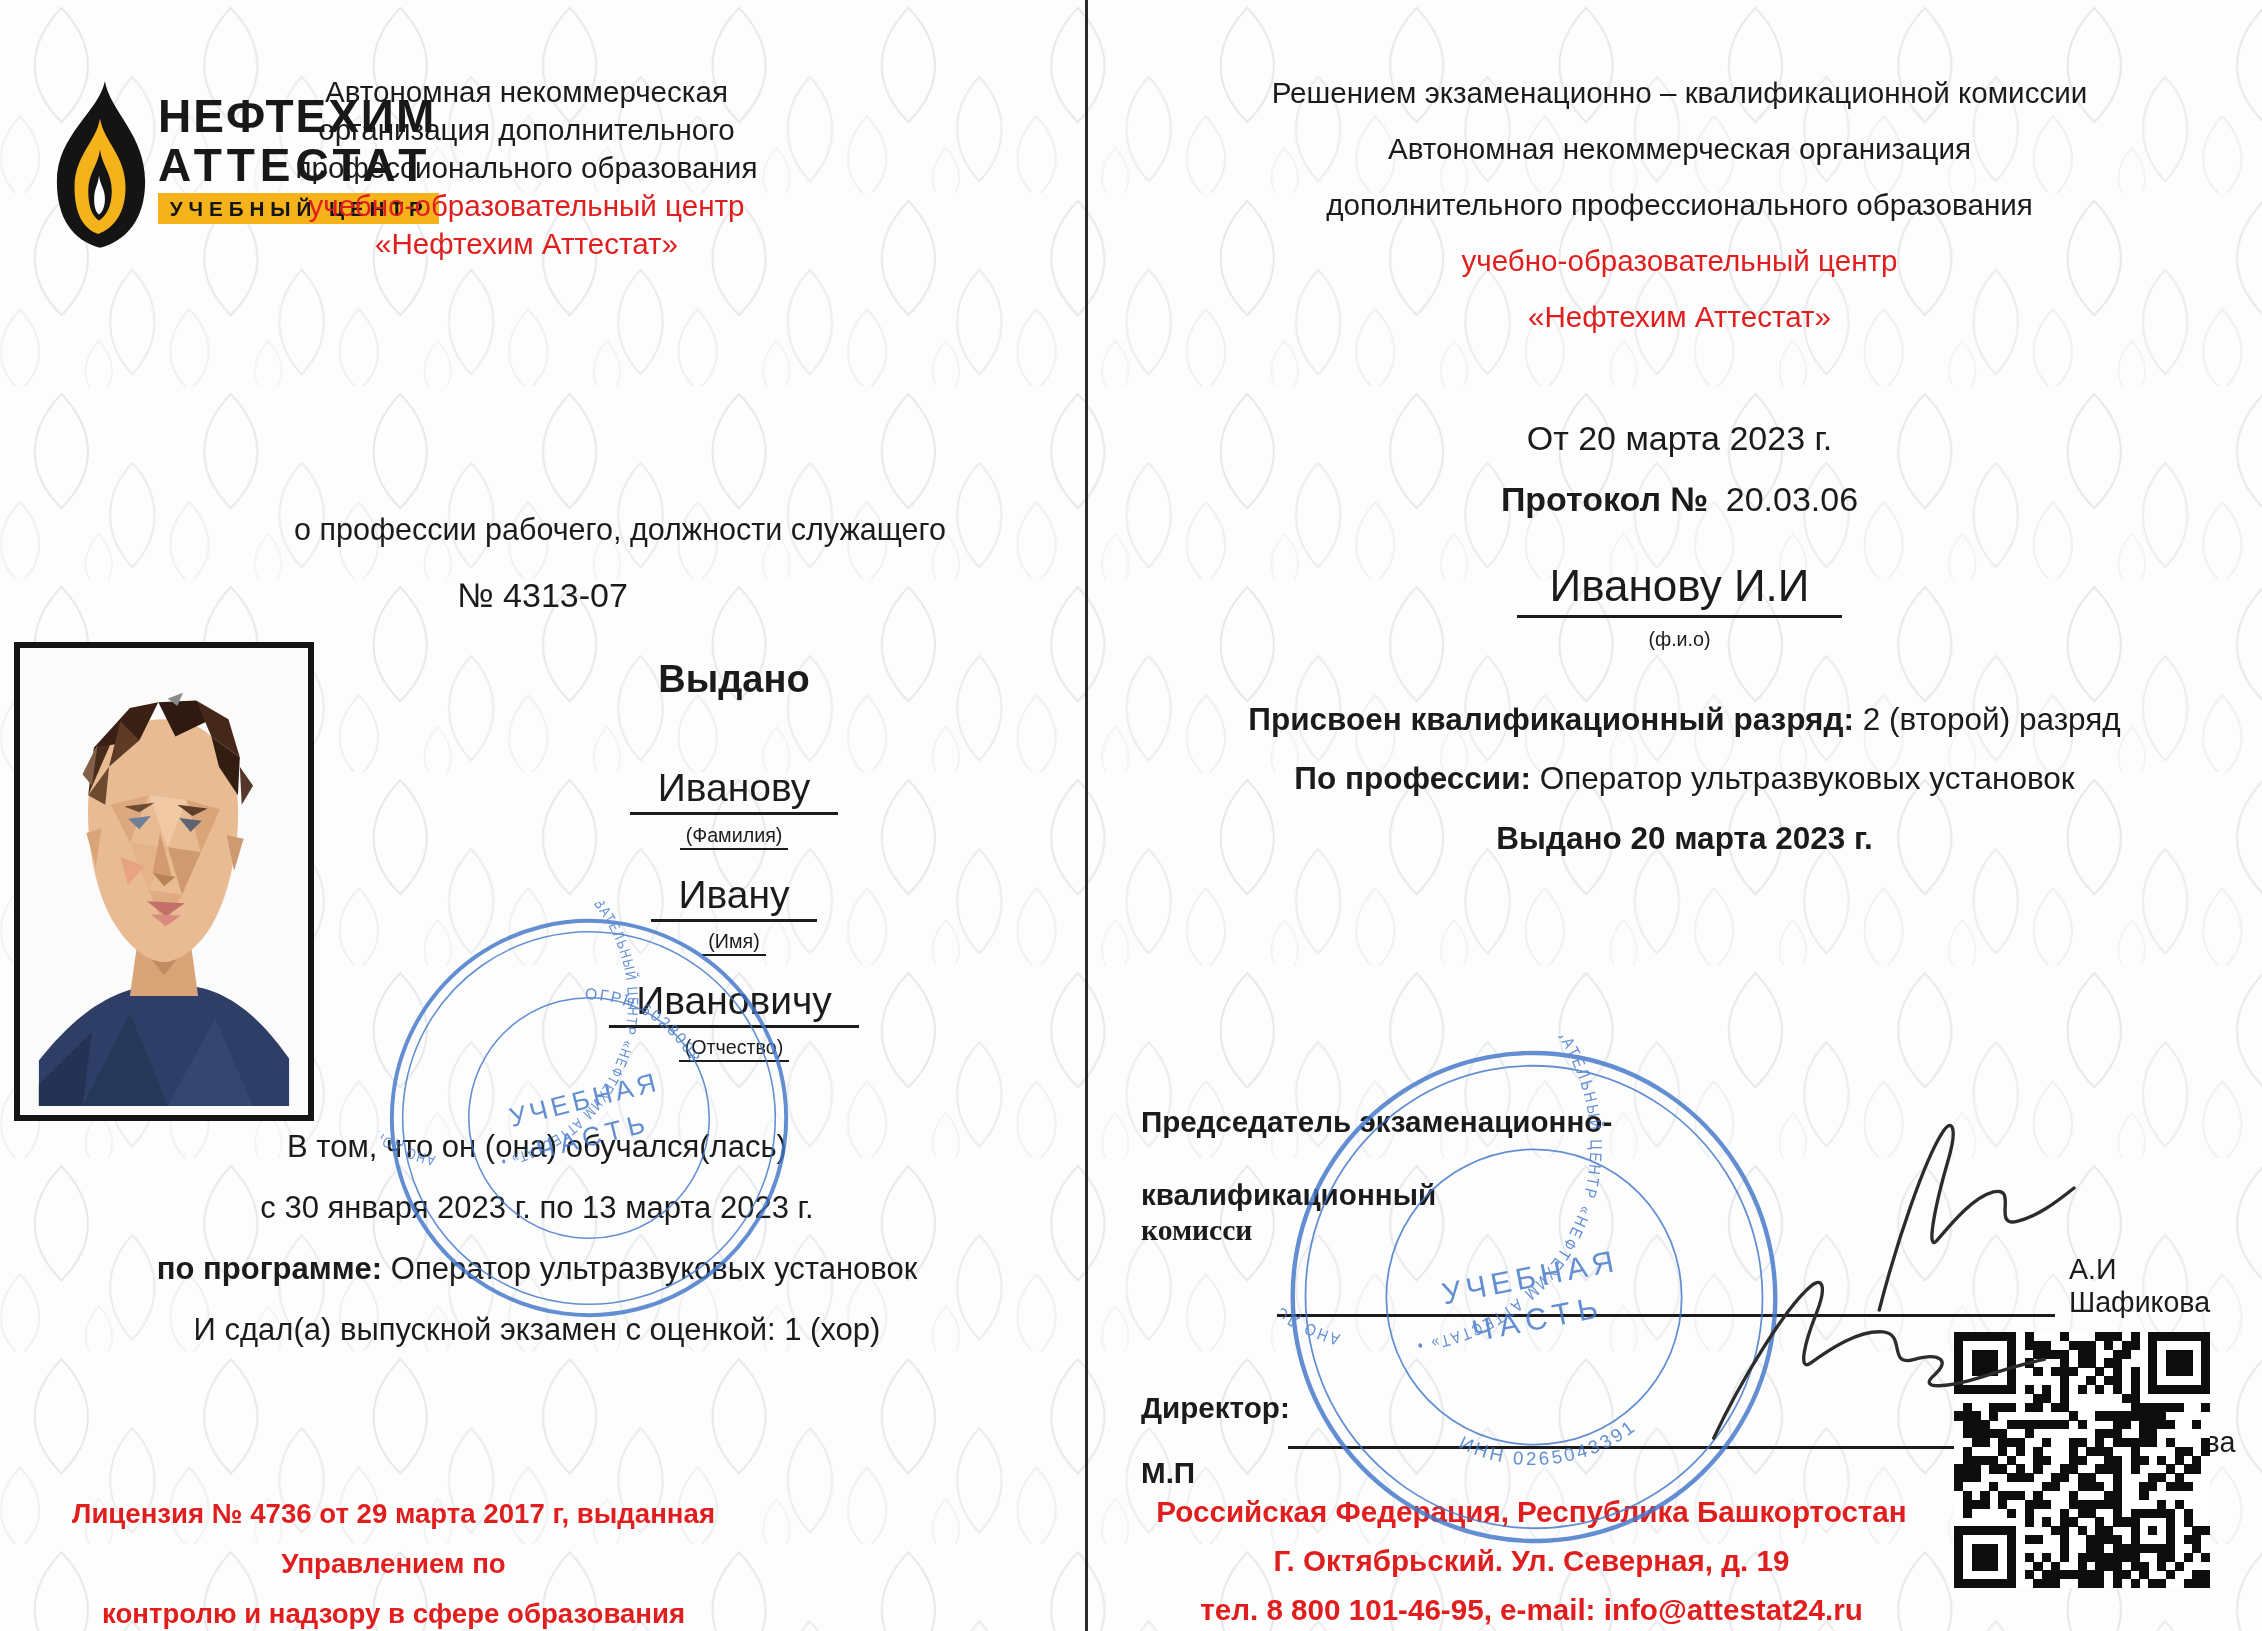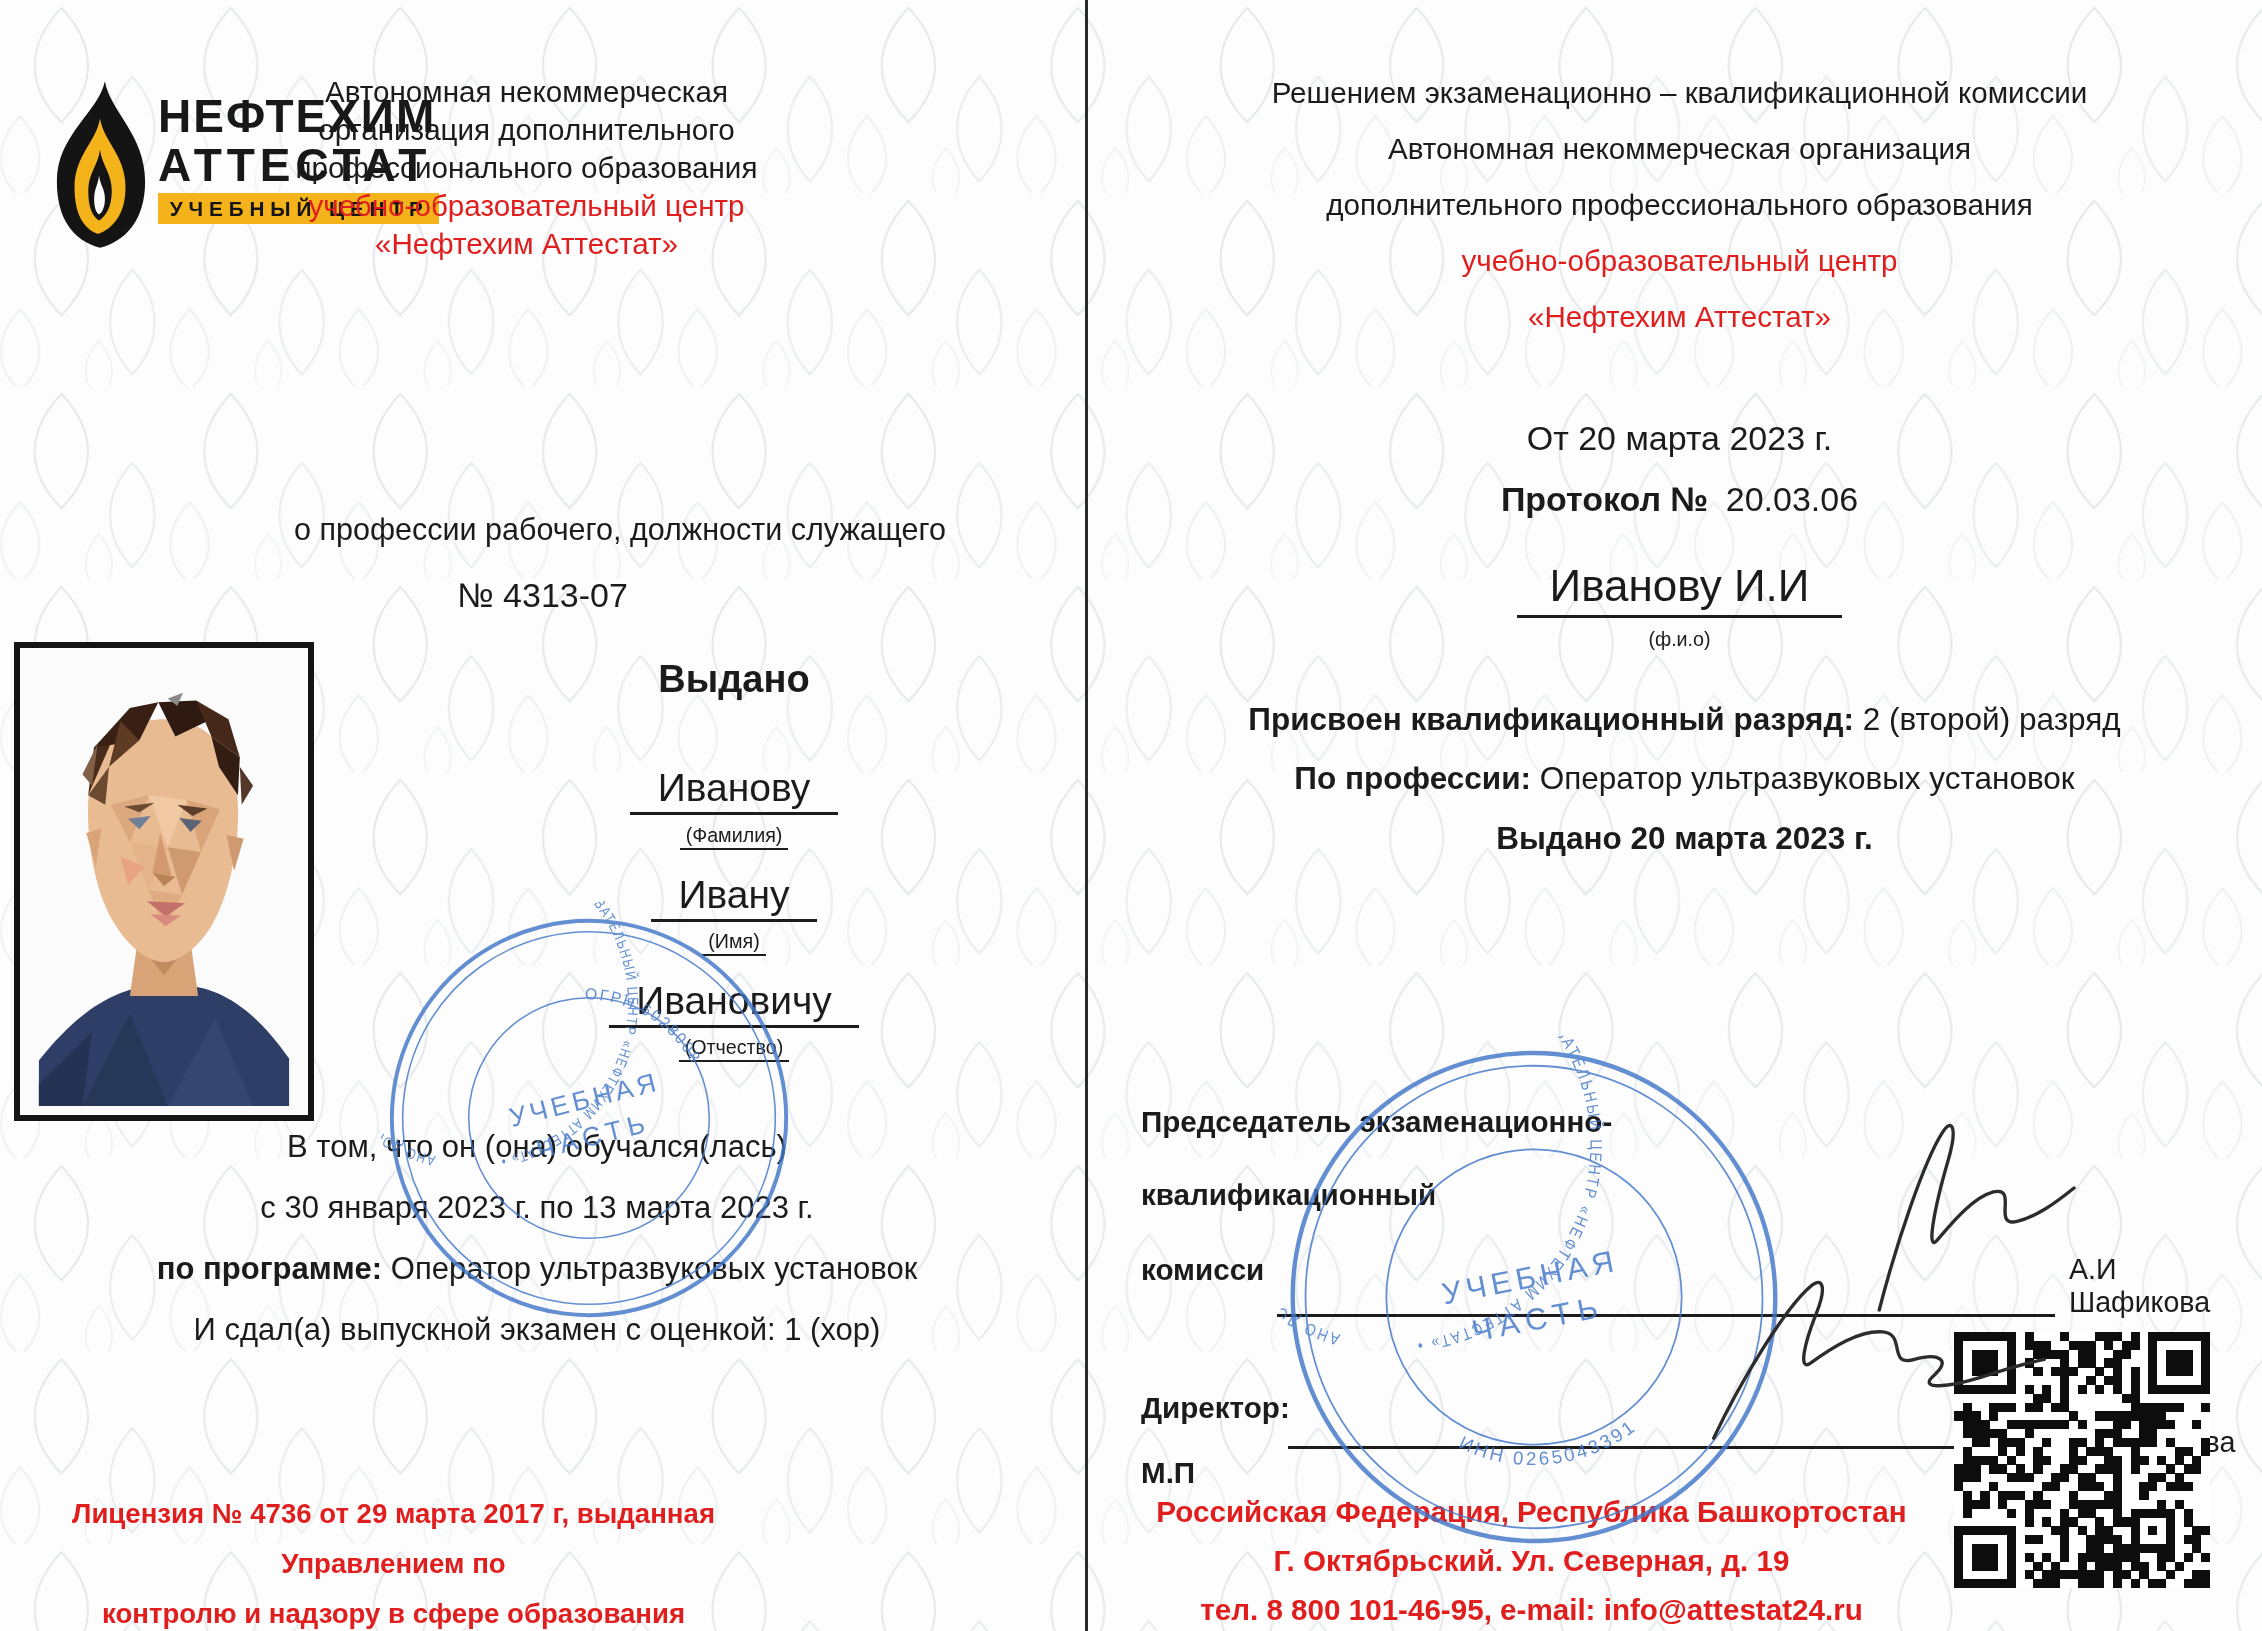--- a/index.html
+++ b/index.html
@@ -206,21 +206,21 @@
     <span>2 (второй) разряд</span>
   </div>
   <div class="abs ctr grade-line" style="left:1108px;top:760px;width:1153px;">
     <span class="b">По профессии:</span>
     <span>Оператор ультразвуковых установок</span>
   </div>
   <div class="abs ctr grade-line b" style="left:1108px;top:820px;width:1153px;">Выдано 20 марта 2023 г.</div>
 
   <div class="abs sig-caption" style="left:1141px;top:1105px;">Председатель экзаменационно-</div>
   <div class="abs sig-caption" style="left:1141px;top:1178px;">квалификационный</div>
-  <div class="abs sig-caption" style="left:1141px;top:1253px;">комисси</div>
+  <div class="abs sig-caption" style="left:1141px;top:1214px;font-family:Liberation Serif, serif;">комисси</div>
   <div class="sig-line" style="left:1277px;top:1314px;width:778px;"></div>
   <div class="abs sig-name" style="left:2069px;top:1253px;">А.И Шафикова</div>
 
   <svg class="signature" style="left:1832px;top:1113px;" width="246" height="207" viewBox="0 0 250 210">
     <path d="M48,200 C66,130 94,48 112,20 C122,4 128,14 118,48 C104,96 96,140 106,130 C120,114 142,86 164,80 C190,74 162,116 188,110 C208,105 226,92 246,76" fill="none" stroke="#2c2c2c" stroke-width="3.4" stroke-linecap="round"></path>
   </svg>
 
   <div class="abs sig-caption" style="left:1141px;top:1391px;">Директор:</div>
   <div class="sig-line" style="left:1288px;top:1446px;width:766px;"></div>
   <div class="abs sig-name" style="left:2069px;top:1393px;">О.В Пономарева</div>

